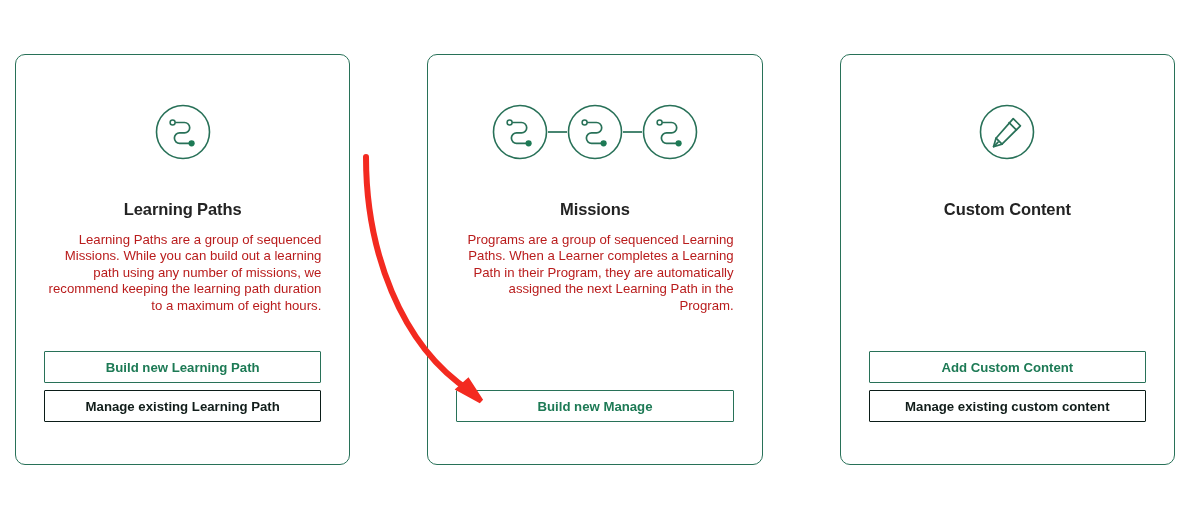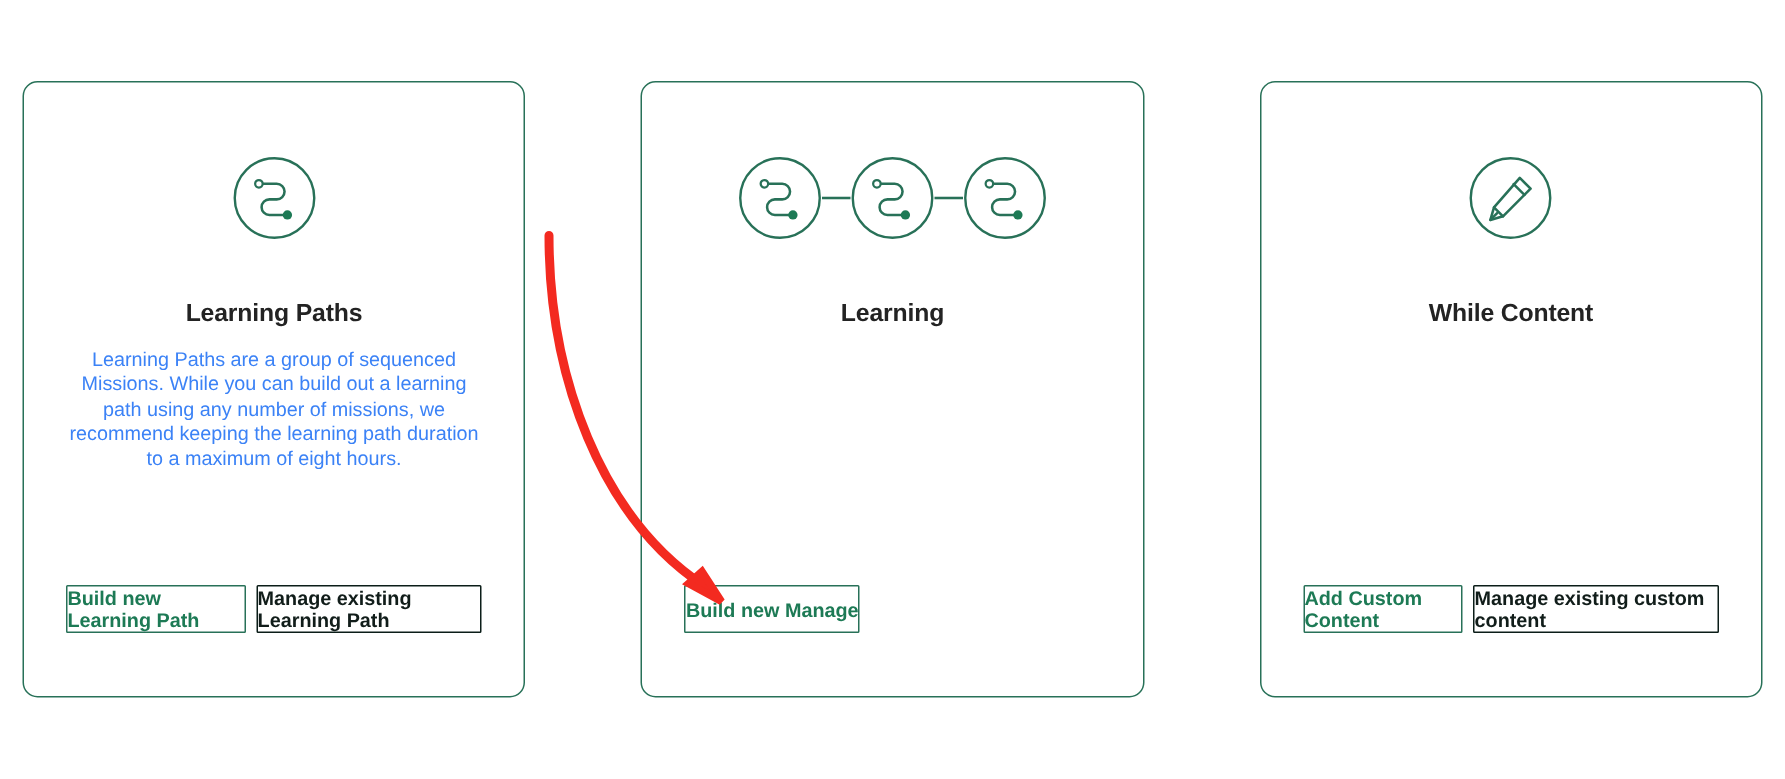--- a/index.html
+++ b/index.html
@@ -51,30 +51,30 @@
     font-weight: bold;
     color: #232323;
     letter-spacing: -0.1px;
     text-align: center;
   }
   .card-desc {
     margin-top: 13px;
     align-self: stretch;
     font-size: 13.2px;
     line-height: 16.4px;
-    color: #3b82f6;
-    text-align: center;
+    color: #b91c1c;
+    text-align: right;
   }
   .btn-group {
     position: absolute;
     left: 28px;
     right: 28px;
     bottom: 42px;
     display: flex;
-    flex-direction: row;
+    flex-direction: column;
     gap: 7px;
   }
   .btn {
     height: 32px;
     display: flex;
     align-items: center;
     justify-content: center;
     font-size: 13.2px;
     font-weight: bold;
     background: #ffffff;
@@ -139,39 +139,40 @@
             <circle cx="36.6" cy="39.3" r="3.1" fill="#1d7a55"></circle>
           </g>
           <g transform="translate(150,0)">
             <circle cx="28" cy="28" r="26.5" stroke="#287158" stroke-width="1.6"></circle>
             <path d="M18.5 18.5 H29.5 A5.2 5.2 0 0 1 29.5 28.9 H24.6 A5.2 5.2 0 0 0 24.6 39.3 H36" stroke="#287158" stroke-width="1.7" fill="none" stroke-linecap="round"></path>
             <circle cx="17.6" cy="18.5" r="2.5" fill="#ffffff" stroke="#287158" stroke-width="1.5"></circle>
             <circle cx="36.6" cy="39.3" r="3.1" fill="#1d7a55"></circle>
           </g>
         </svg>
       </div>
-      <div class="card-title">Learning</div>
+      <div class="card-title">Missions</div>
+      <div class="card-desc">Programs are a group of sequenced Learning Paths. When a Learner completes a Learning Path in their Program, they are automatically assigned the next Learning Path in the Program.</div>
       <div class="btn-group">
         <div class="btn btn-primary">Build new Manage</div>
       </div>
     </div>
 
     <div class="card">
       <div class="icon-wrap">
         <svg width="56" height="56" viewBox="0 0 56 56" fill="none">
           <circle cx="28" cy="28" r="26.5" stroke="#287158" stroke-width="1.6"></circle>
           <g stroke="#287158" stroke-width="1.7" fill="none" stroke-linejoin="round" stroke-linecap="round">
             <path d="M34.2 14.6 L41.4 21.8 L23.0 40.2 L14.6 42.6 L17.0 34.2 Z"></path>
             <path d="M30.1 18.7 L37.3 25.9"></path>
             <path d="M17.0 34.2 L23.0 40.2"></path>
             <path d="M14.6 42.6 L19.1 38.1"></path>
           </g>
         </svg>
       </div>
-      <div class="card-title">While Content</div>
+      <div class="card-title">Custom Content</div>
       <div class="btn-group">
         <div class="btn btn-primary">Add Custom Content</div>
         <div class="btn btn-secondary">Manage existing custom content</div>
       </div>
     </div>
 
   </div>
 
   <svg id="arrow-layer" viewBox="0 0 1190 519">
     <path d="M366 157 C 366 250, 400 345, 470 391" stroke="#F32A20" stroke-width="6" fill="none" stroke-linecap="round"></path>

